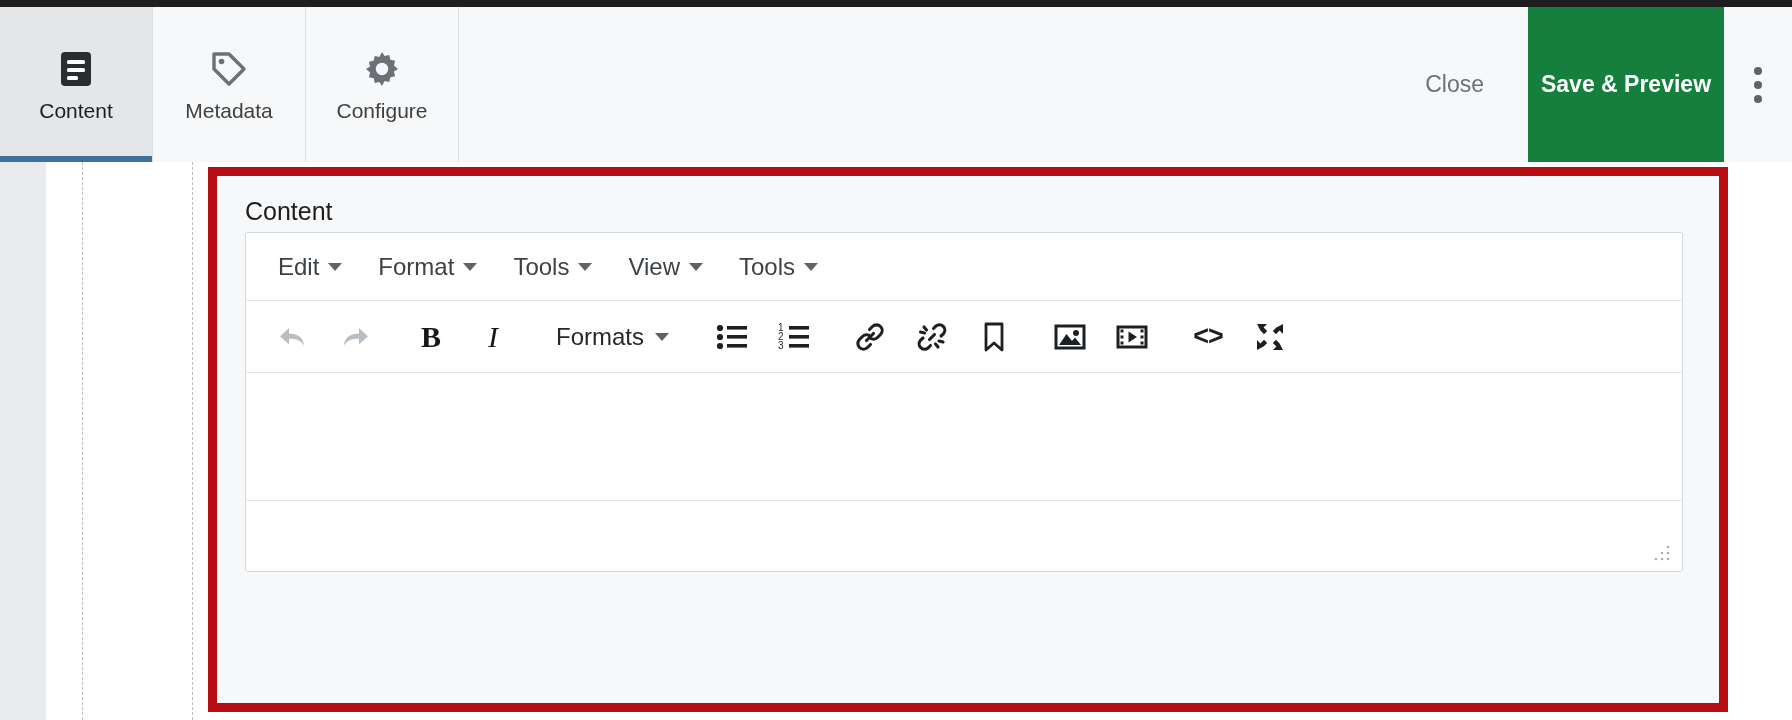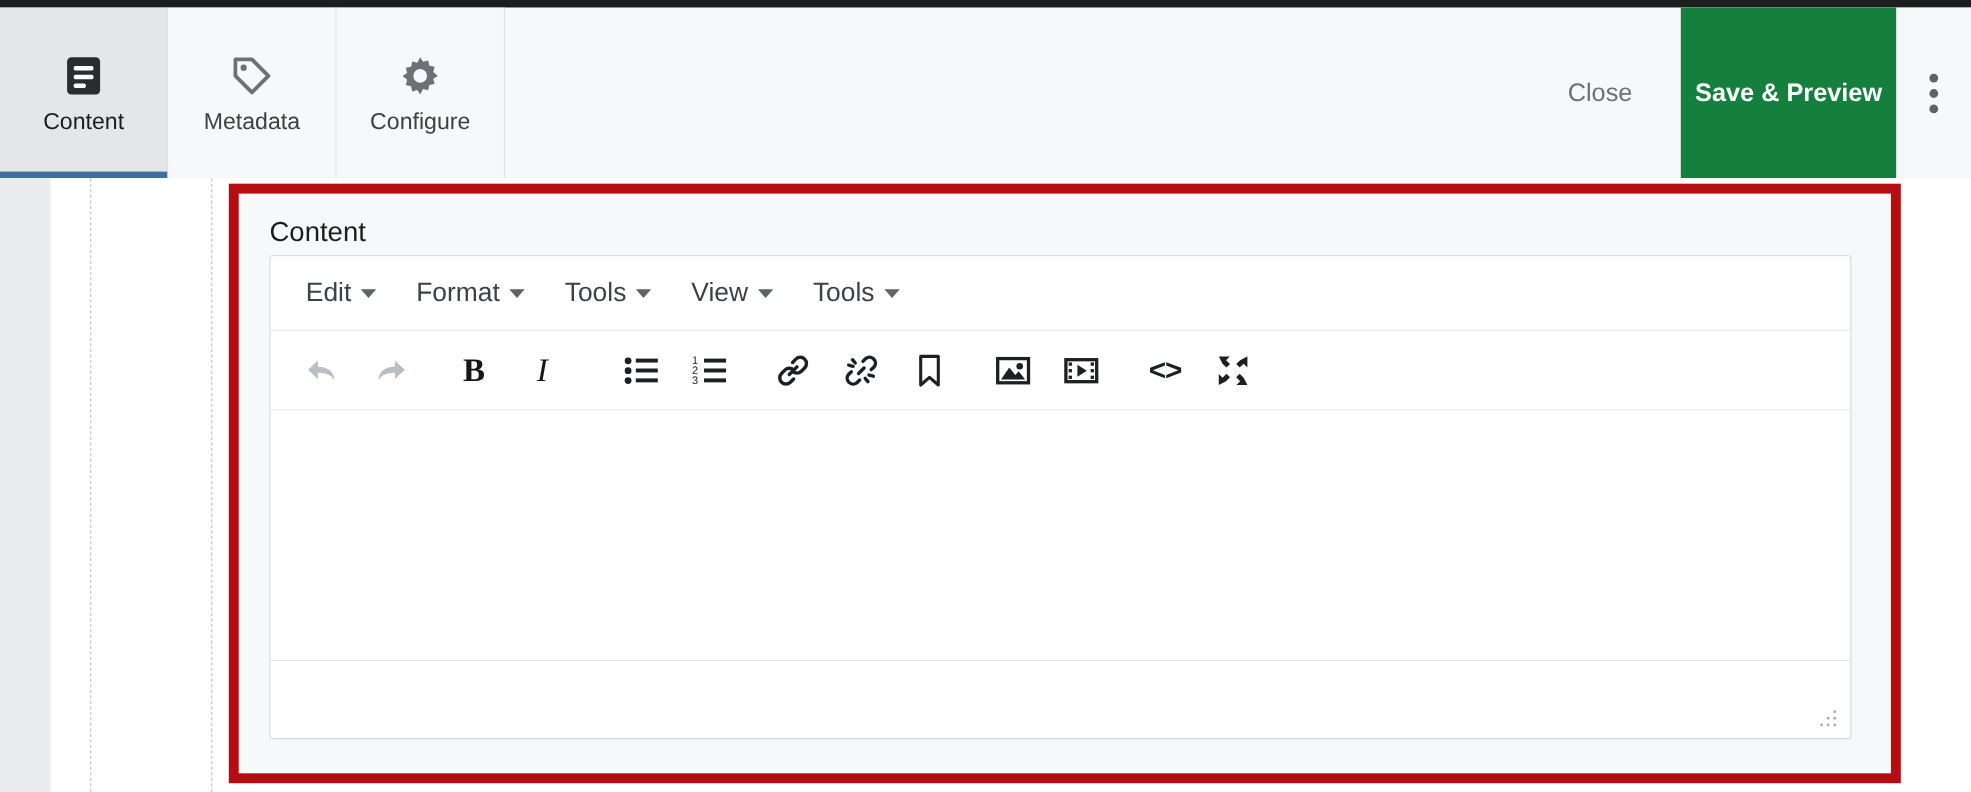--- a/index.html
+++ b/index.html
@@ -150,21 +150,21 @@
     position: absolute;
     top: 21px; left: 28px;
     font-size: 25px;
     color: #1d1d1d;
   }
 
   
   .editor {
     position: absolute;
     top: 56px; left: 28px;
-    width: 1438px; height: 440px;
+    width: 1438px; height: 340px;
     background: #ffffff;
     border: 1px solid #d4d9dd;
     border-radius: 3px;
     display: flex;
     flex-direction: column;
     overflow: hidden;
   }
 
   .menubar {
     height: 68px;
@@ -362,20 +362,24 @@
         <div class="tb">
           <span class="glyph-b">B</span>
         </div>
 
         <div class="tb">
           <span class="glyph-i">I</span>
         </div>
 
         <div class="tb-gap"></div>
 
+        <div class="tb-text">
+          <span>Formats</span>
+          <span class="caret"></span>
+        </div>
 
         <div class="tb-gap"></div>
 
         <div class="tb">
           <svg width="34" height="34" viewBox="0 0 34 34">
             <circle cx="5" cy="8" r="3.1" fill="#1d2023"></circle>
             <circle cx="5" cy="17" r="3.1" fill="#1d2023"></circle>
             <circle cx="5" cy="26" r="3.1" fill="#1d2023"></circle>
             <rect x="12" y="6" width="20" height="3.6" fill="#1d2023"></rect>
             <rect x="12" y="15" width="20" height="3.6" fill="#1d2023"></rect>

